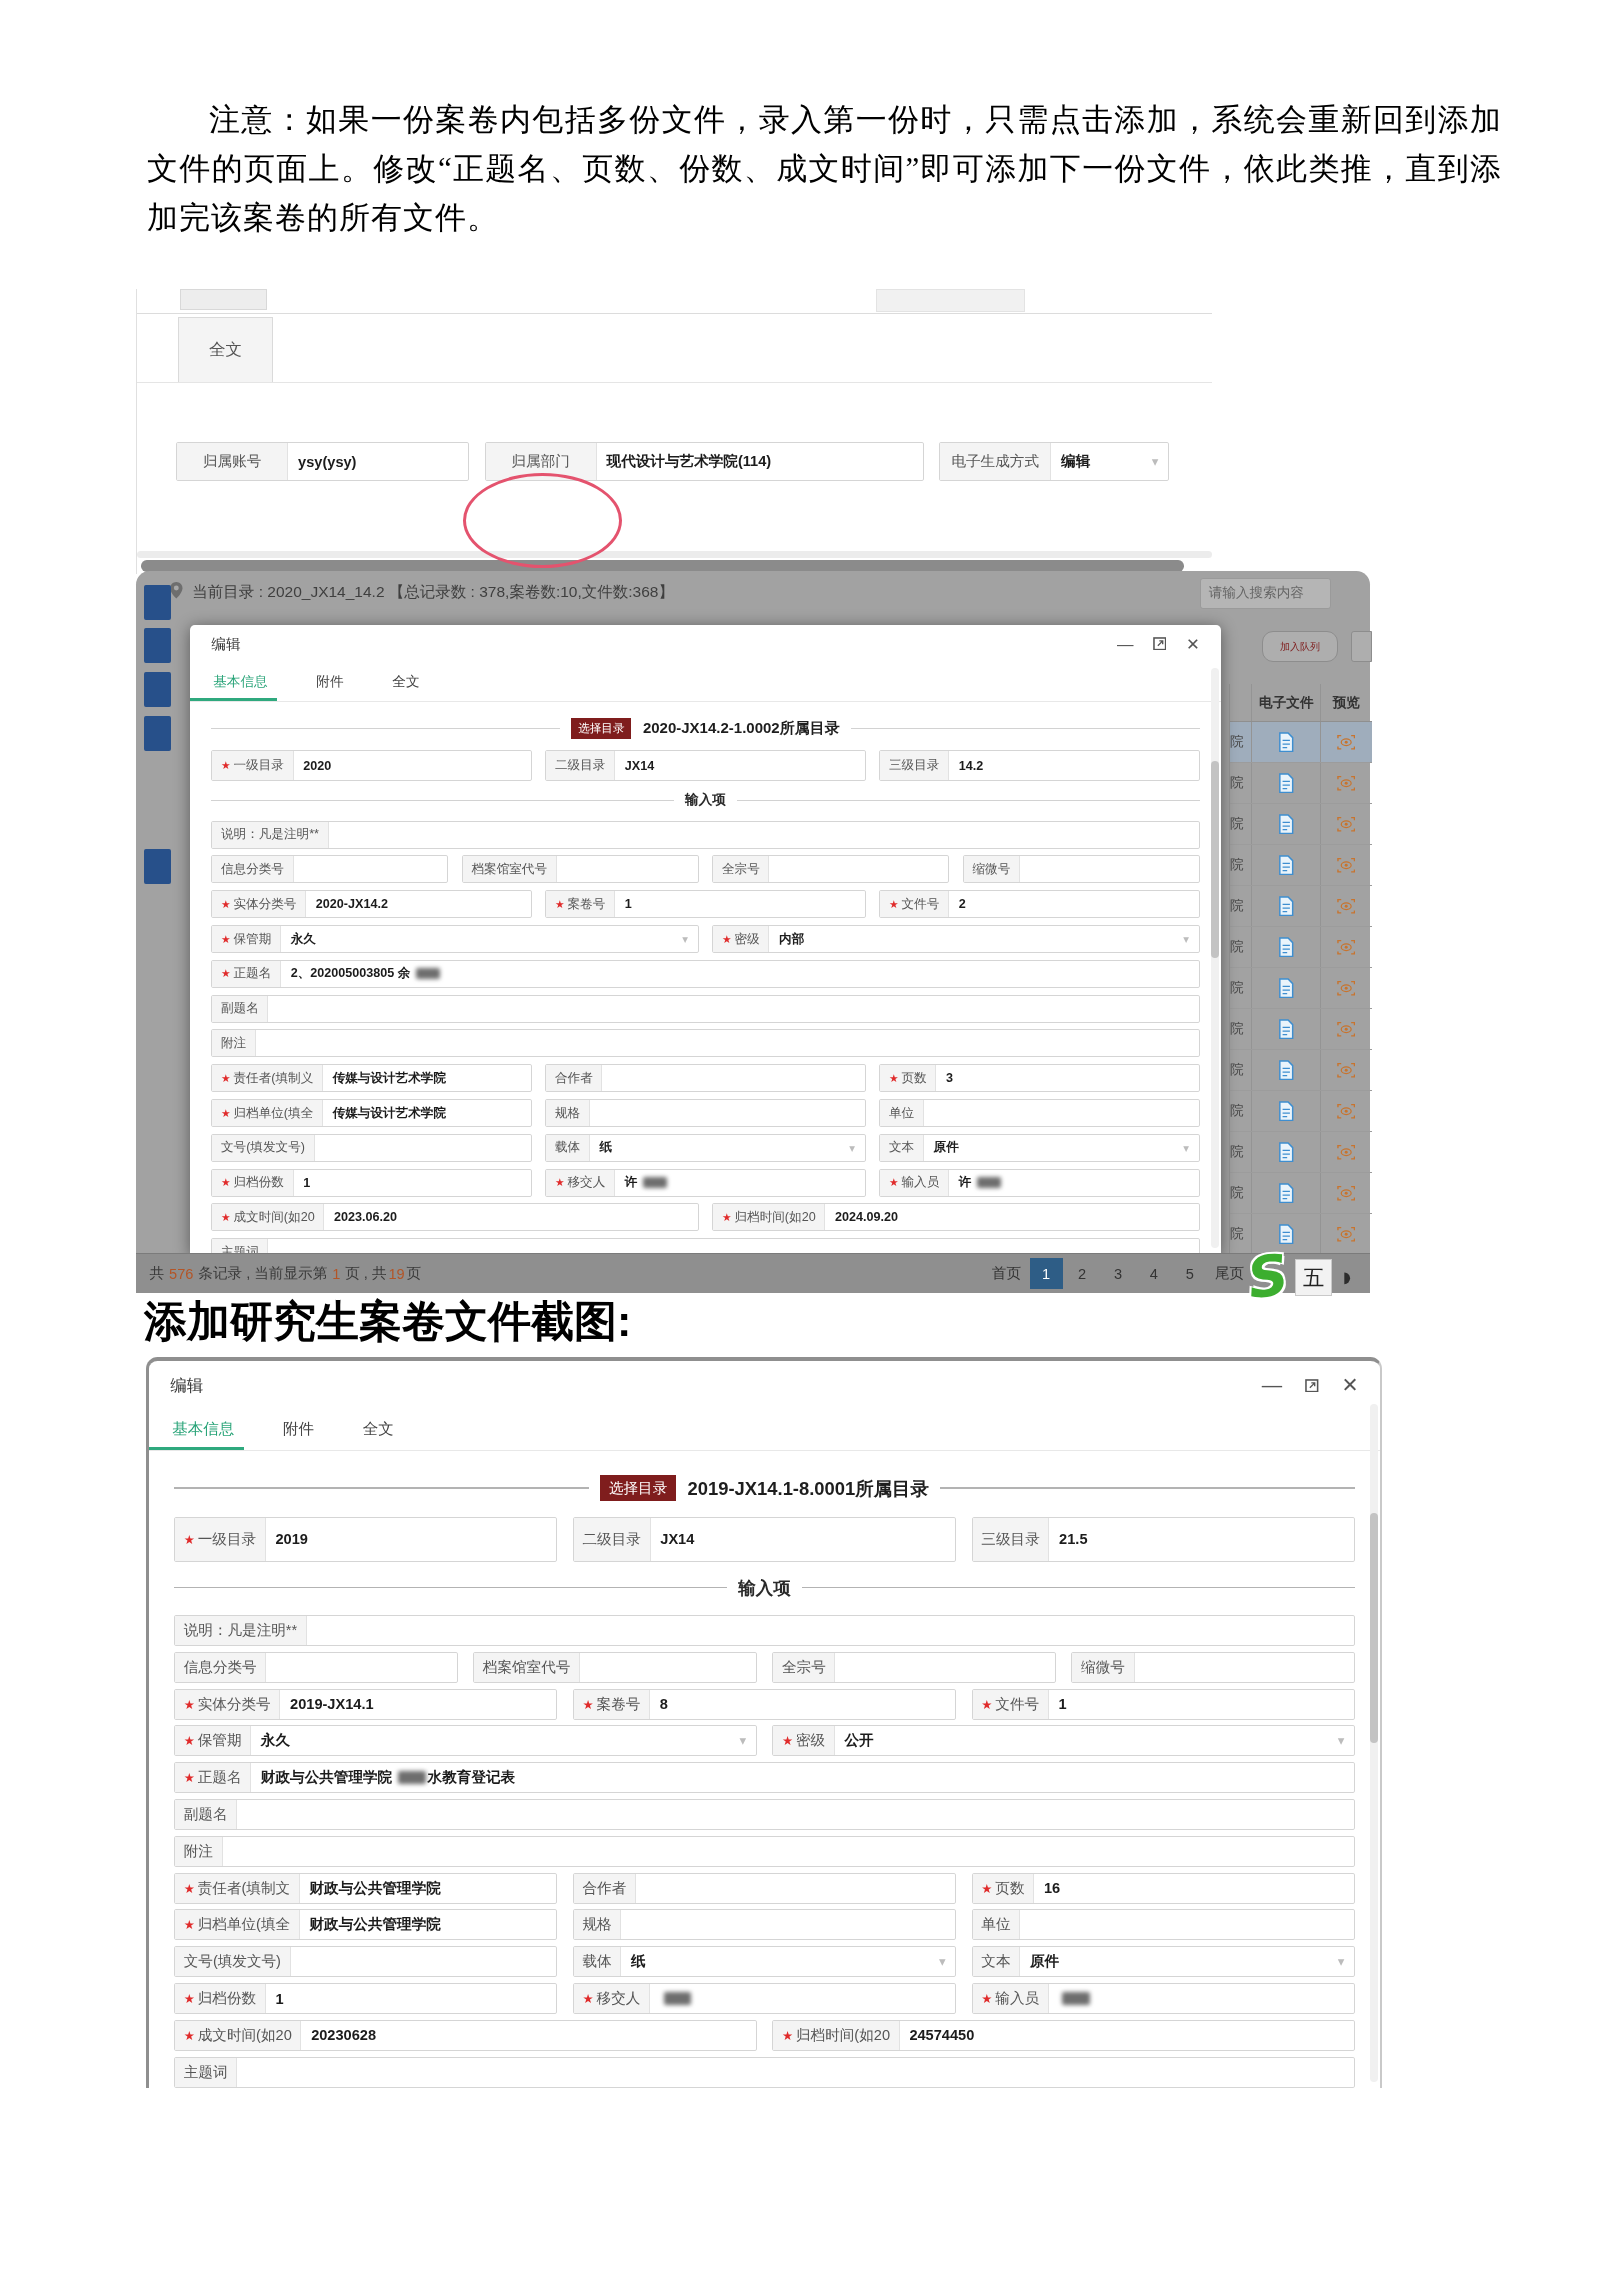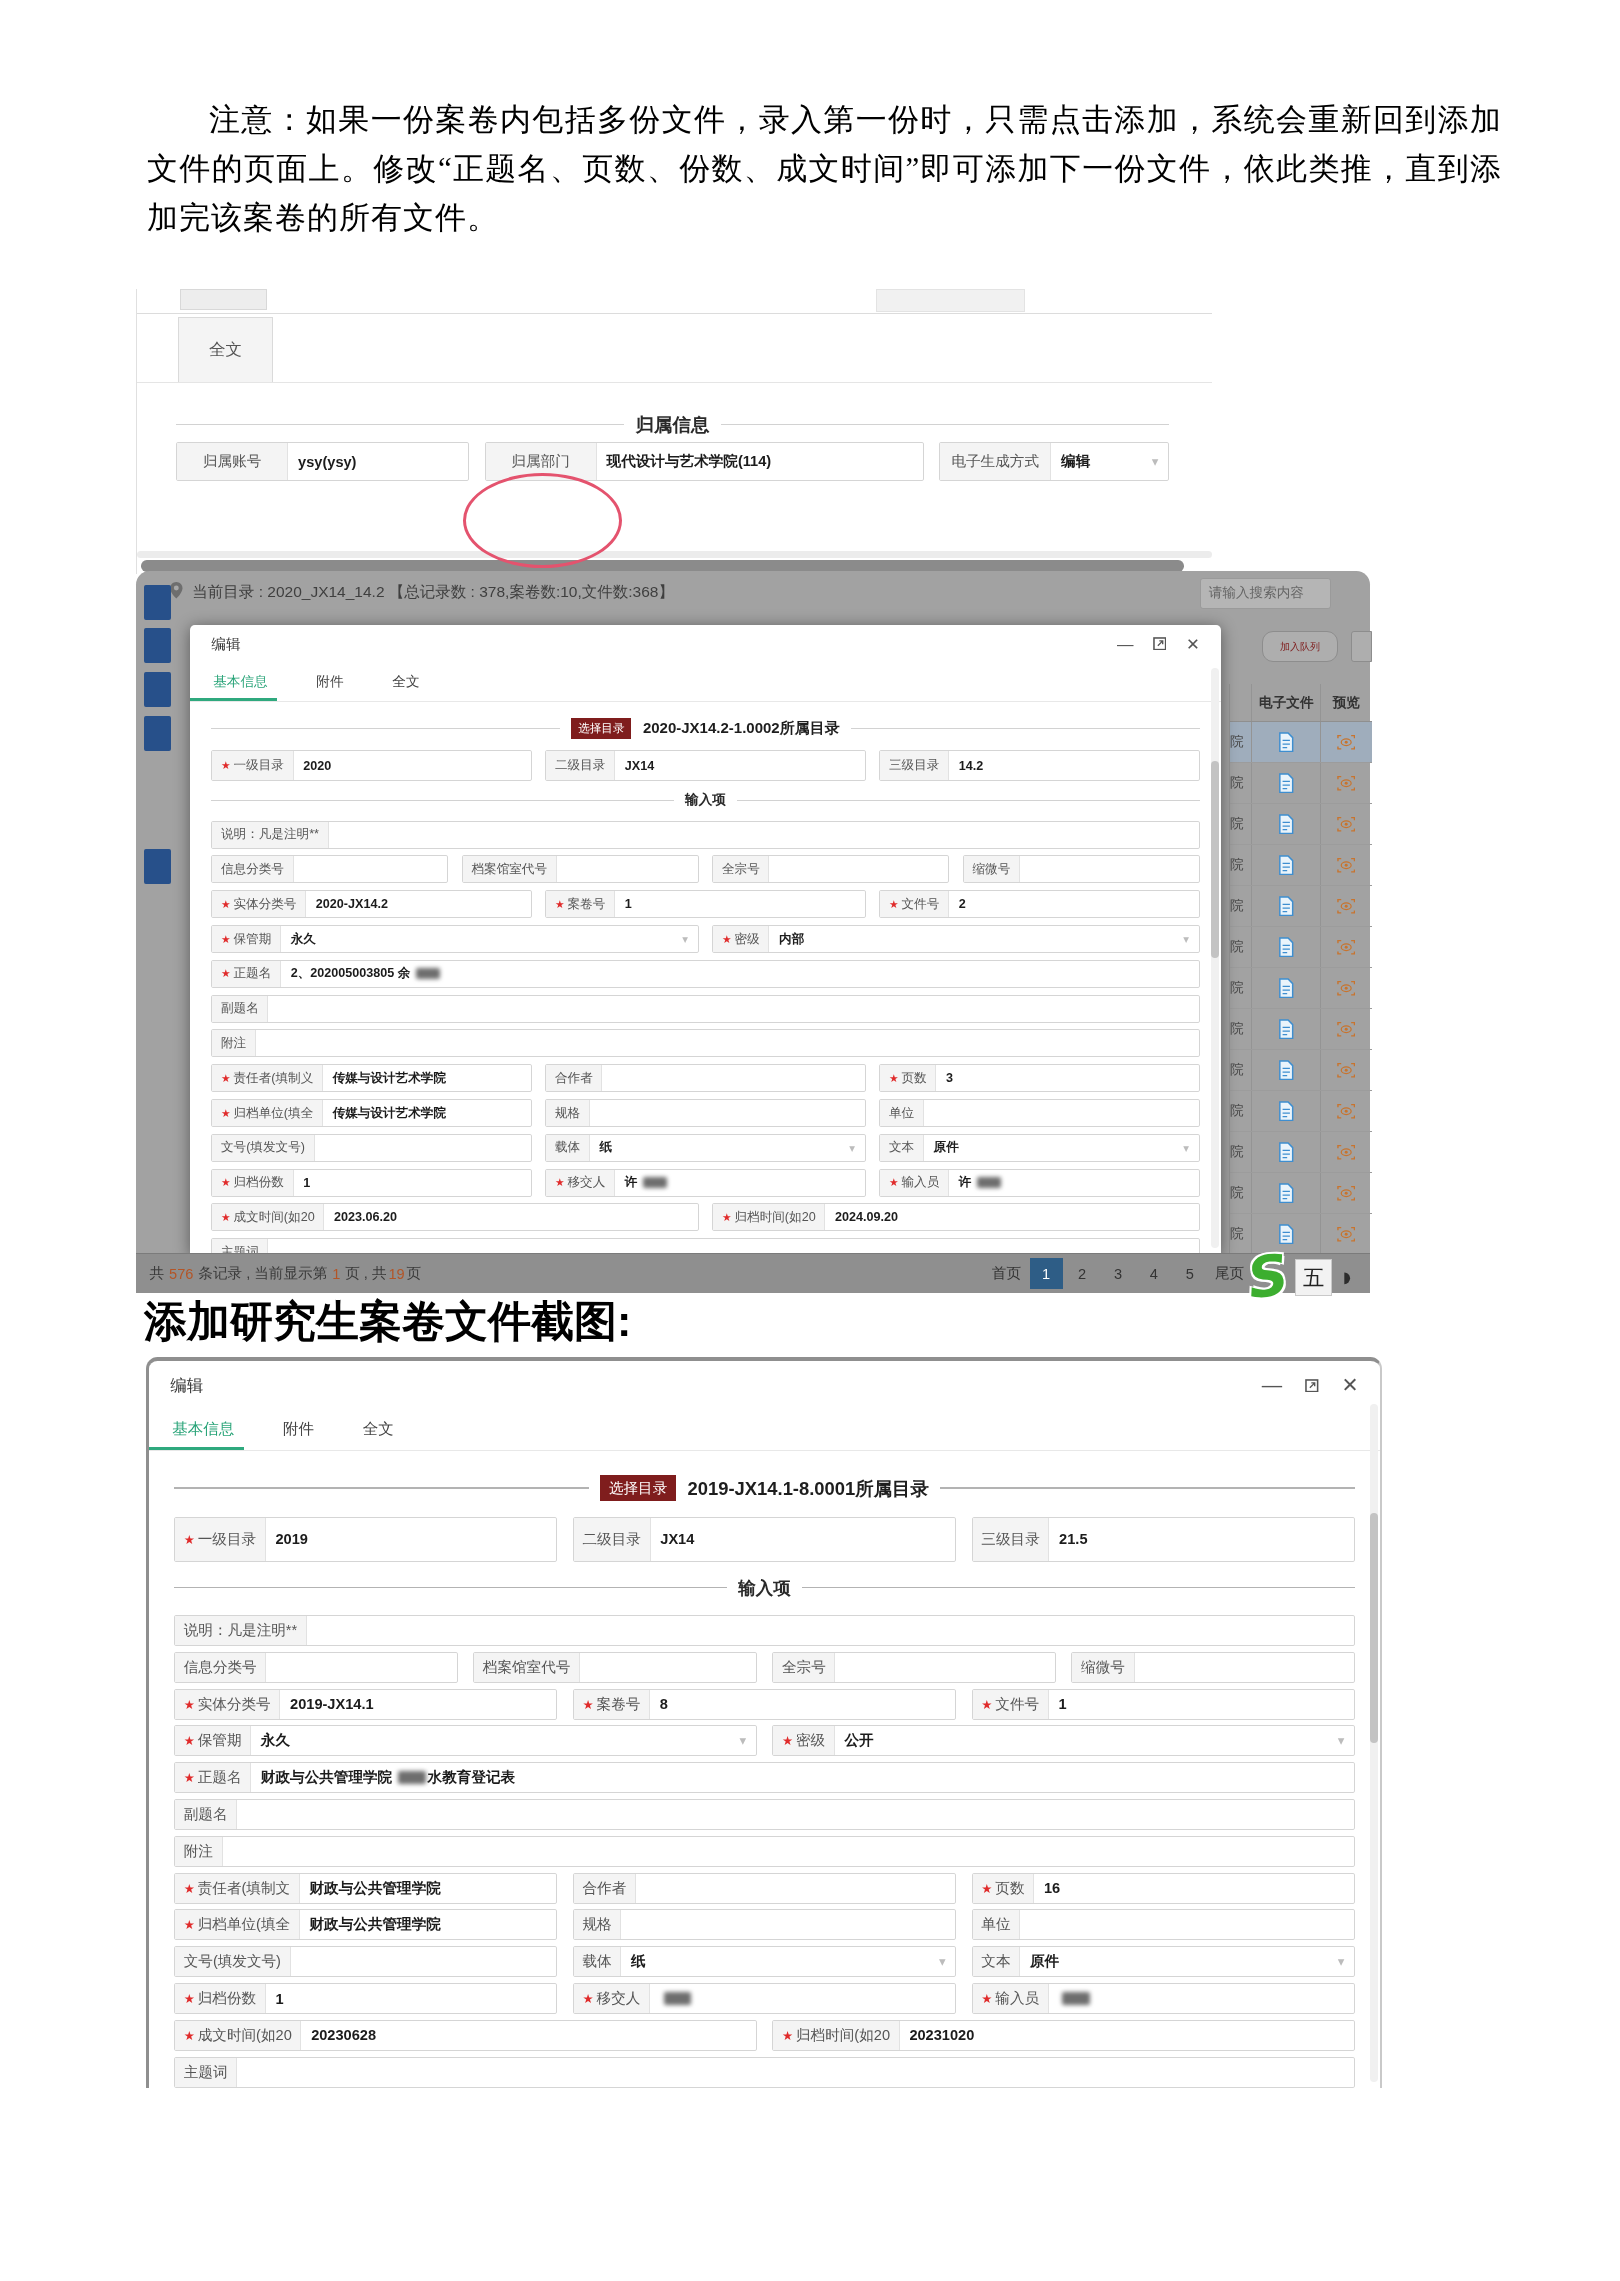--- a/index.html
+++ b/index.html
@@ -139,23 +139,20 @@
 <div class="page">
 
   <p class="note">注意：如果一份案卷内包括多份文件，录入第一份时，只需点击添加，系统会重新回到添加文件的页面上。修改“正题名、页数、份数、成文时间”即可添加下一份文件，依此类推，直到添加完该案卷的所有文件。</p>
 
   <section class="shot1">
     <div class="ghost1"></div>
     <div class="ghost2"></div>
     <div class="s1-line"></div>
     <div class="s1-tab">全文</div>
     <div class="s1-tabline"></div>
-    <div class="s1-div divider">
-      <span class="sec-t">归属信息</span>
-    </div>
     <div class="s1-row">
       <div class="cell s1-c1">
         <span class="lab">归属账号</span>
         <span class="val">ysy(ysy)</span>
       </div>
       <div class="cell s1-c2">
         <span class="lab">归属部门</span>
         <span class="val">现代设计与艺术学院(114)</span>
       </div>
       <div class="cell s1-c3">
@@ -1067,21 +1064,21 @@
               <span class="val">
                 <span>20230628</span>
               </span>
             </div>
             <div class="cell">
               <span class="lab">
                 <i class="star">★</i>
                 <span>归档时间(如20</span>
               </span>
               <span class="val">
-                <span>20231020</span>
+                <span>24574450</span>
               </span>
             </div>
           </div>
           <div class="frow">
             <div class="cell">
               <span class="lab">
                 <span>主题词</span>
               </span>
               <span class="val">
                 <span></span>

